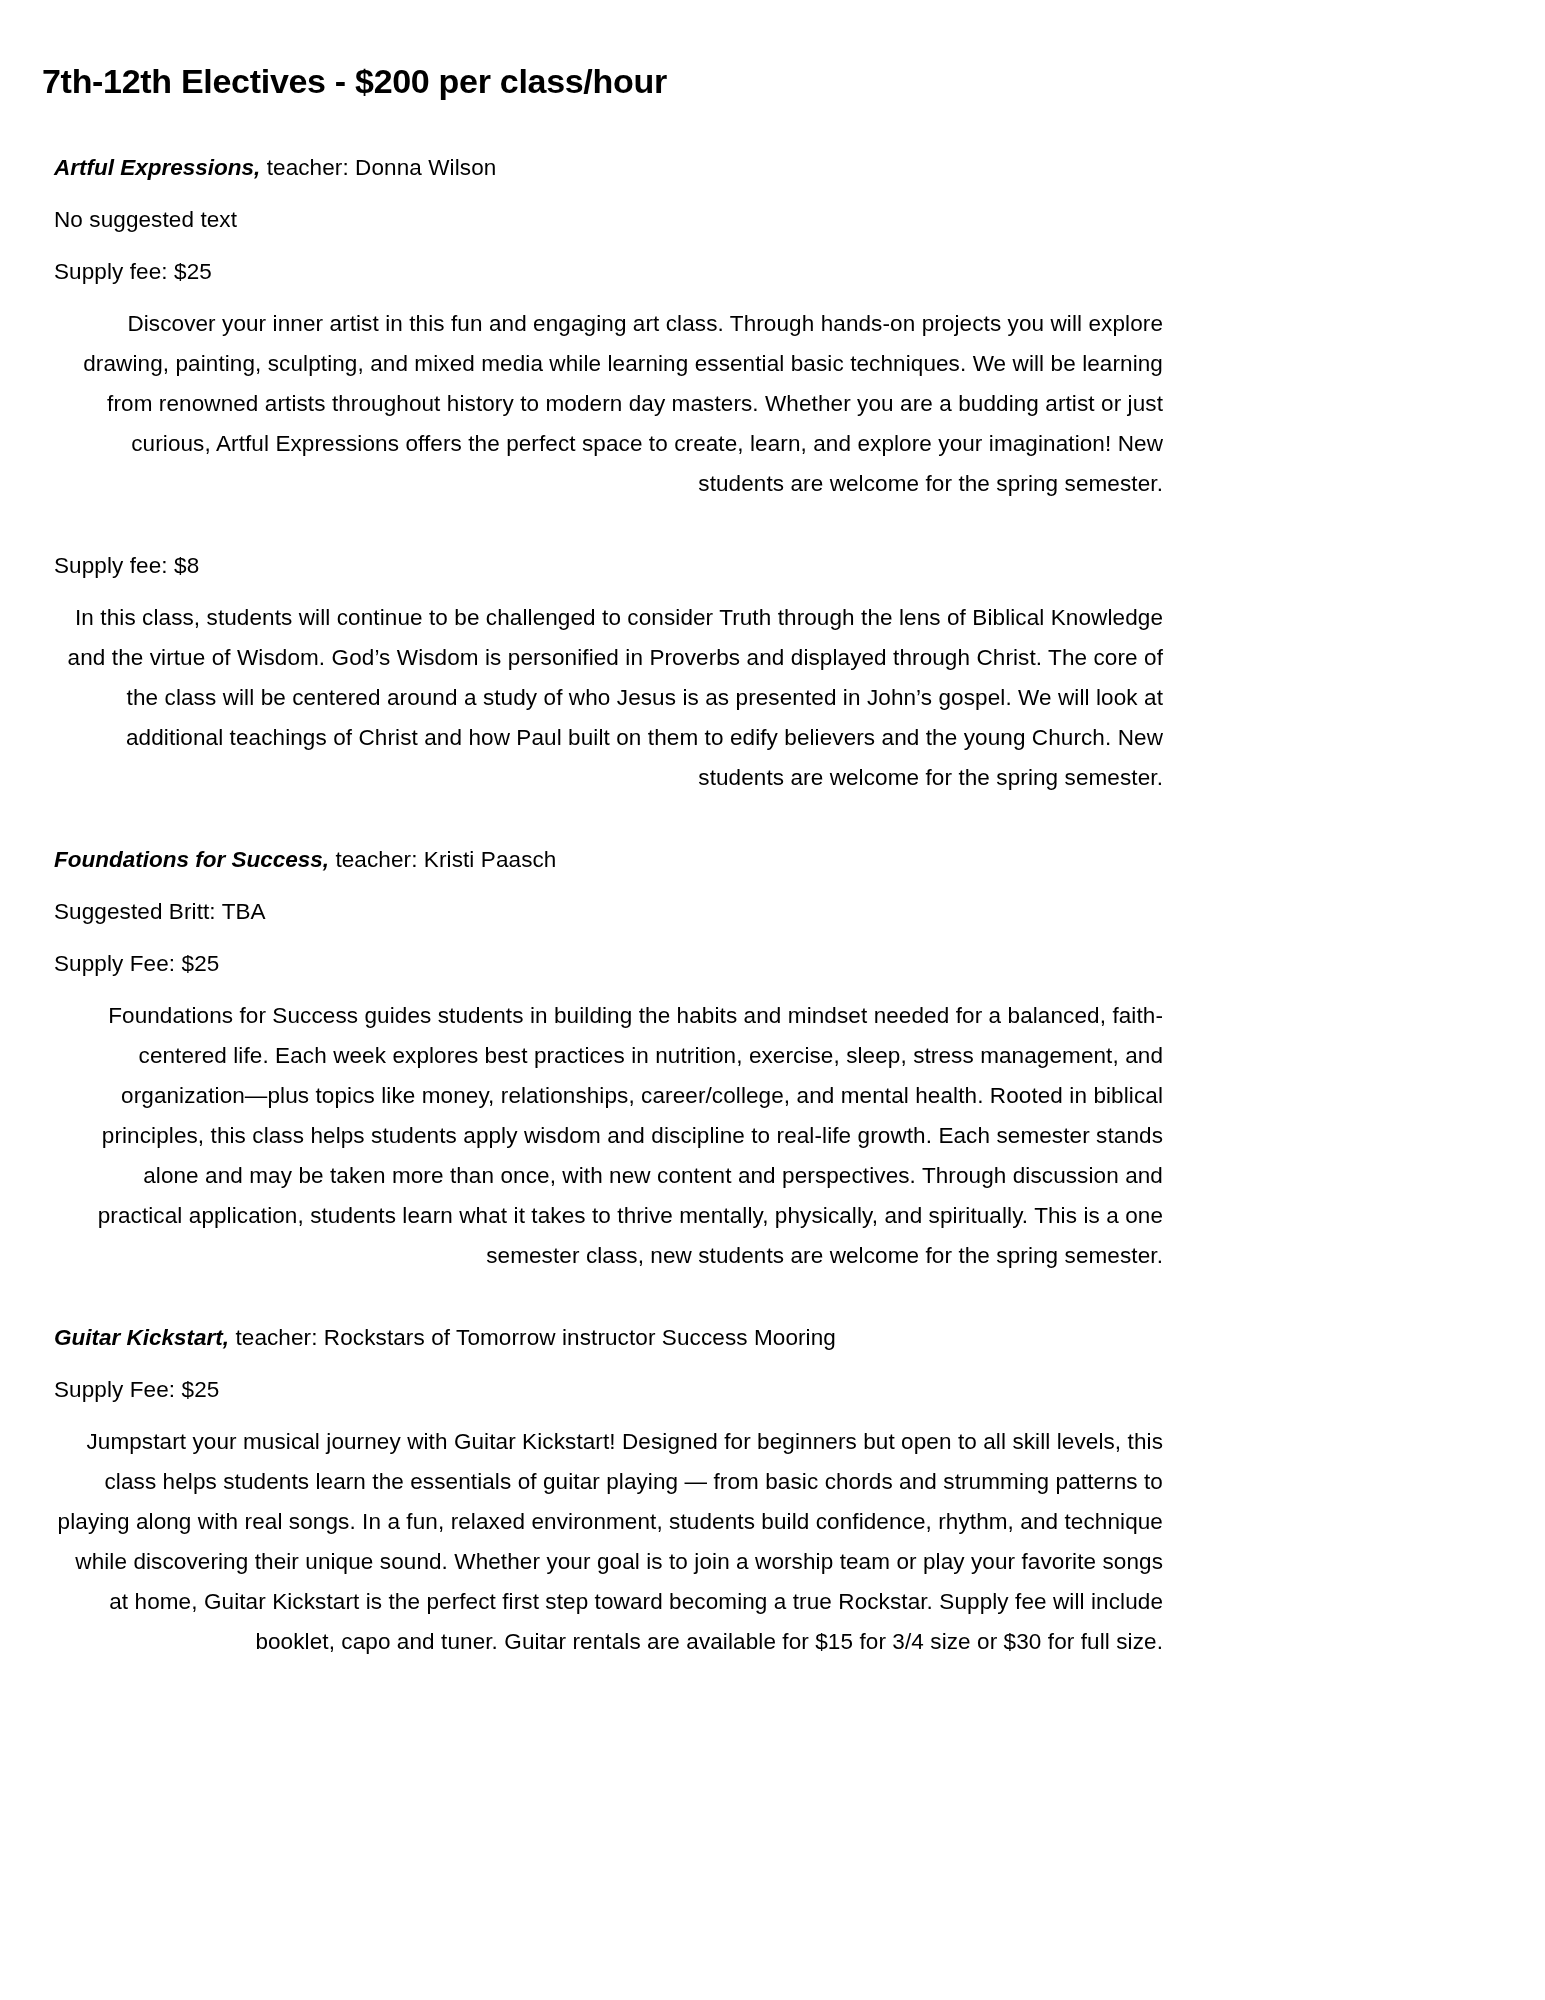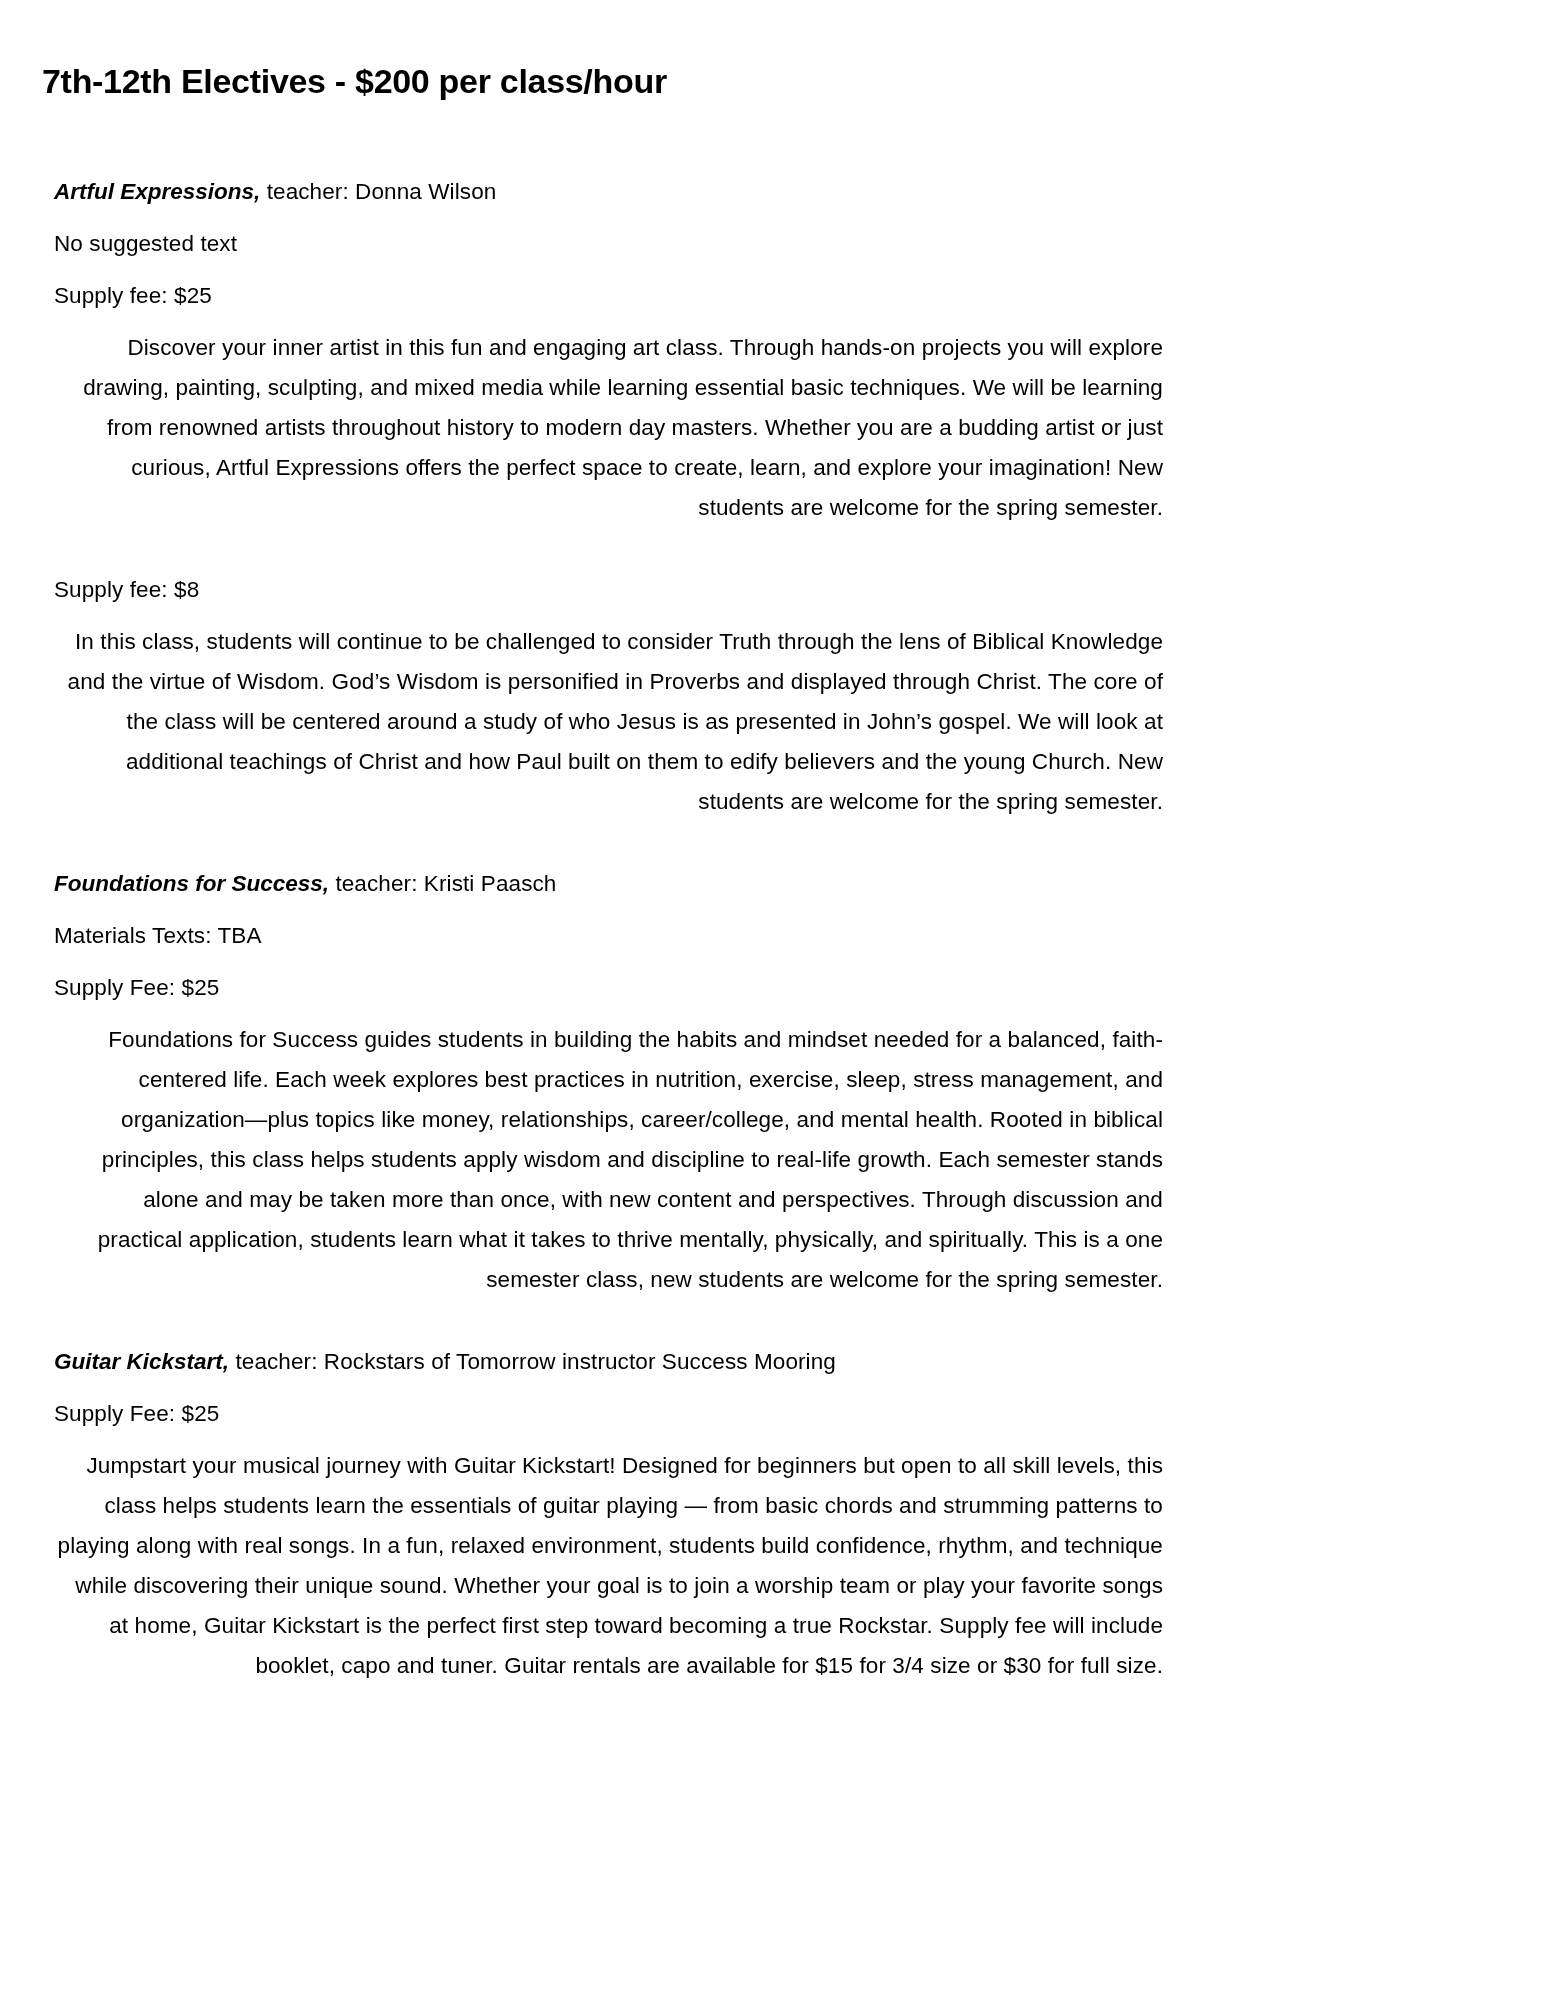--- a/index.html
+++ b/index.html
@@ -20,21 +20,21 @@
     width: 1545px;
     height: 2000px;
     padding: 58px 370px 0 42px;
     background: #ffffff;
   }
   .doc-title {
     font-size: 34px;
     font-weight: 700;
     letter-spacing: -0.3px;
     line-height: 46px;
-    margin: 0 0 68px 0;
+    margin: 0 0 44px 0;
     white-space: nowrap;
   }
   .class-section {
     margin: 0 0 42px 0;
   }
   .class-section p {
     margin: 12px;
     font-size: 22.5px;
     line-height: 40px;
     letter-spacing: 0.1px;
@@ -68,21 +68,21 @@
   <section class="class-section">
     <p>Supply fee: $8</p>
     <p class="description">In this class, students will continue to be challenged to consider Truth through the lens of Biblical Knowledge and the virtue of Wisdom. God’s Wisdom is personified in Proverbs and displayed through Christ. The core of the class will be centered around a study of who Jesus is as presented in John’s gospel. We will look at additional teachings of Christ and how Paul built on them to edify believers and the young Church. New students are welcome for the spring semester.</p>
   </section>
 
   <section class="class-section">
     <p>
       <strong class="class-name">Foundations for Success,</strong>
       <span>teacher: Kristi Paasch</span>
     </p>
-    <p>Materials Texts: TBA</p>
+    <p>Suggested Britt: TBA</p>
     <p>Supply Fee: $25</p>
     <p class="description">Foundations for Success guides students in building the habits and mindset needed for a balanced, faith-centered life. Each week explores best practices in nutrition, exercise, sleep, stress management, and organization—plus topics like money, relationships, career/college, and mental health. Rooted in biblical principles, this class helps students apply wisdom and discipline to real-life growth. Each semester stands alone and may be taken more than once, with new content and perspectives. Through discussion and practical application, students learn what it takes to thrive mentally, physically, and spiritually. This is a one semester class, new students are welcome for the spring semester.</p>
   </section>
 
   <section class="class-section">
     <p>
       <strong class="class-name">Guitar Kickstart,</strong>
       <span>teacher: Rockstars of Tomorrow instructor Success Mooring</span>
     </p>
     <p>Supply Fee: $25</p>

